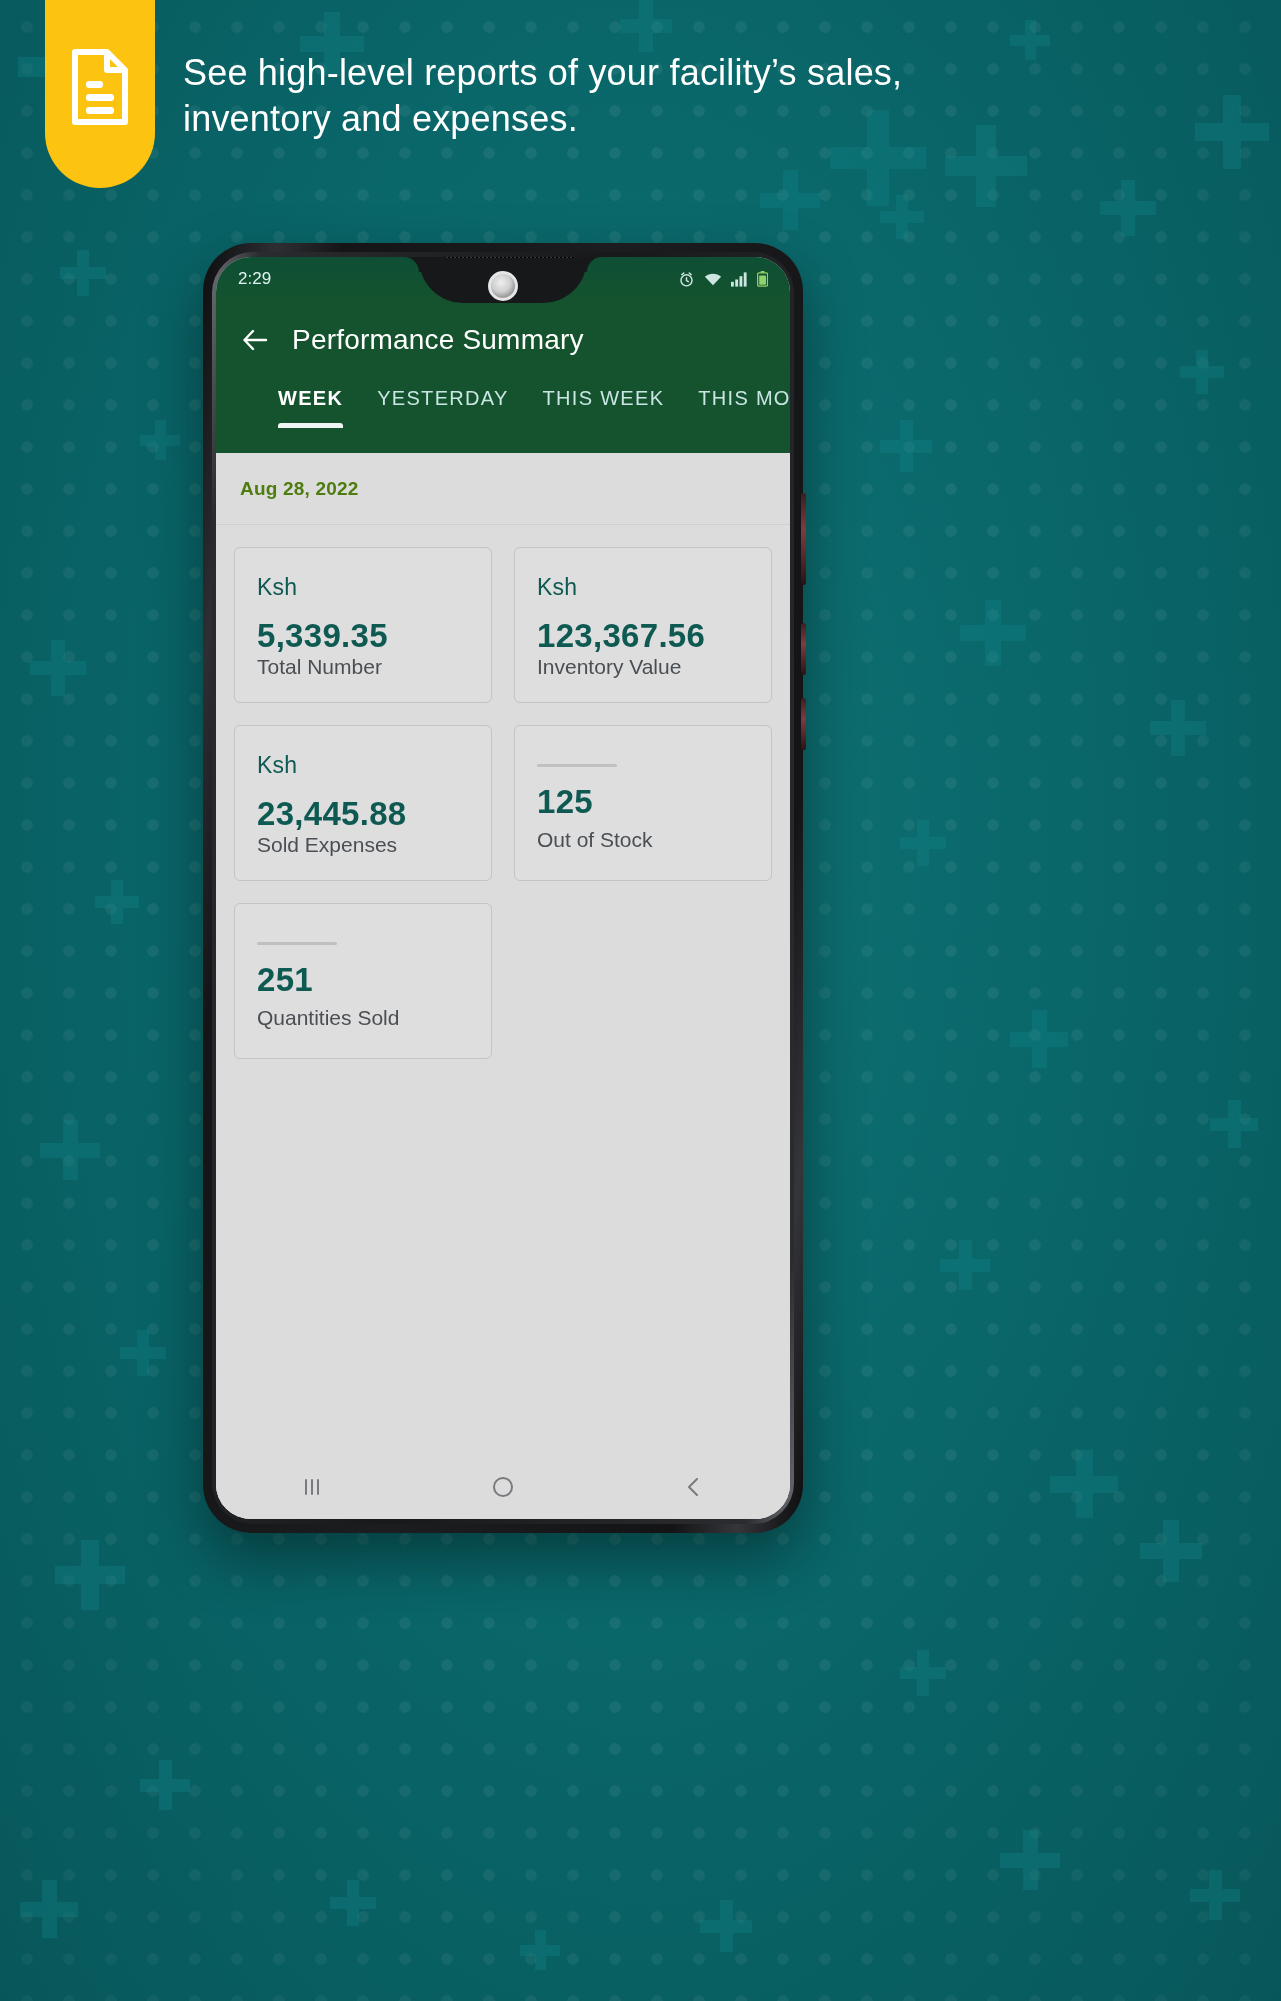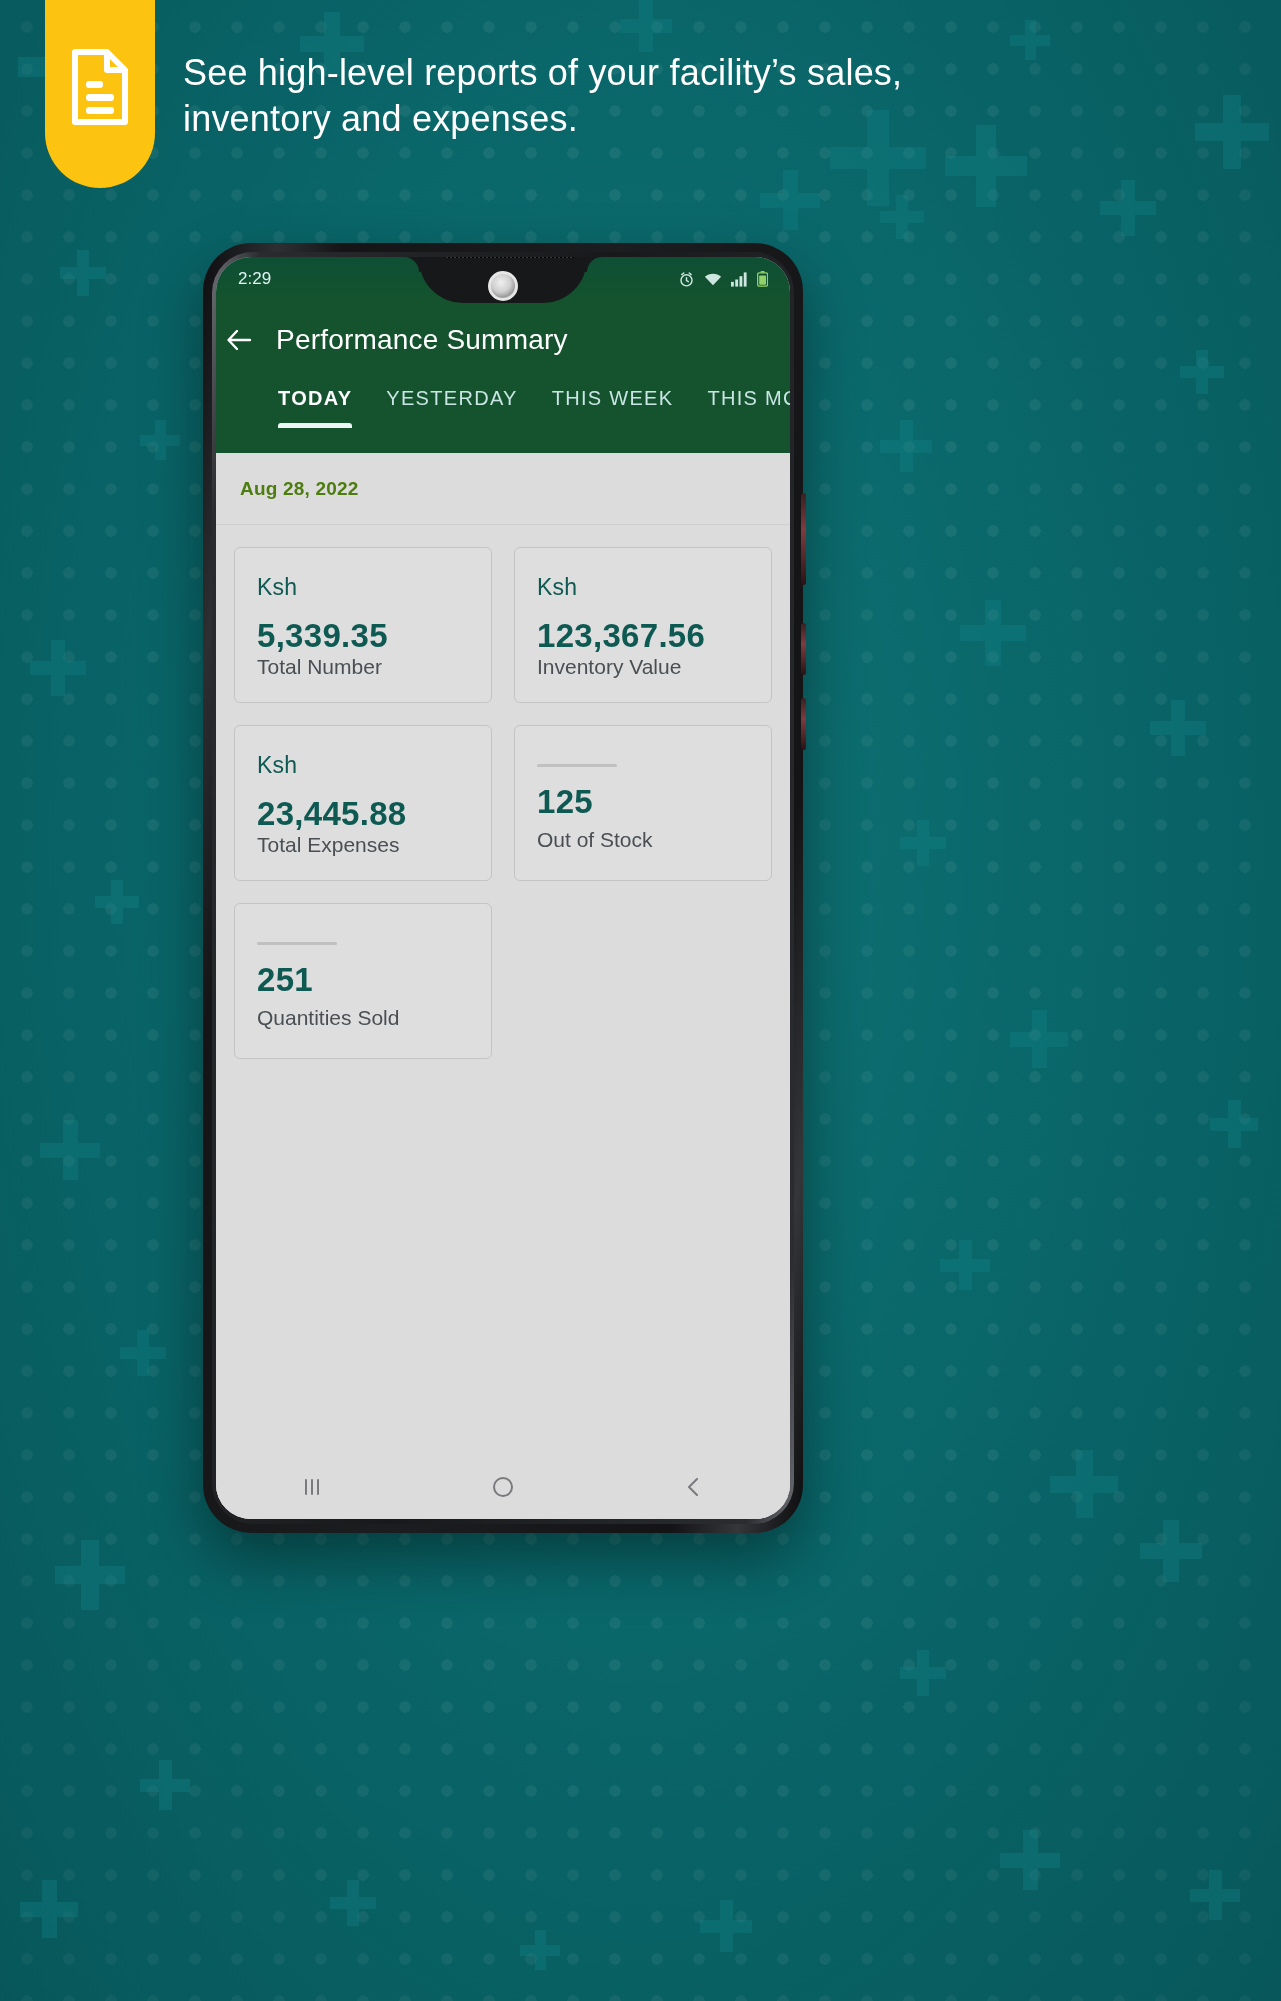--- a/index.html
+++ b/index.html
@@ -86,21 +86,21 @@
   .notch::after { right:-30px; box-shadow:-15px -15px 0 0 #17181a; }
   .cam { position:absolute; left:50%; transform:translateX(-50%); top:14px;
          width:30px; height:30px; border-radius:50%;
          background:radial-gradient(circle at 42% 36%, #efefef 0%, #cfcfcf 45%, #9b9b9b 70%, #d9d9d9 100%);
          border:3px solid #e6e6e6; z-index:4; }
   .speaker { position:absolute; left:50%; transform:translateX(-45%); top:-6px;
              width:132px; height:7px; border-radius:4px;
              background:repeating-linear-gradient(90deg,#000 0 2px,#3a3a3a 2px 4px); z-index:5; }
 
   .titlerow { position:absolute; left:0; right:8px; top:52px; height:62px;
-              display:flex; align-items:center; padding-left:6px; }
+              display:flex; align-items:center; padding-left:22px; }
   .back-arrow { width:34px; height:34px; flex:0 0 34px; }
   .apptitle { color:#ffffff; font-size:28px; margin-left:20px; letter-spacing:0.2px; }
 
   .tabs { position:absolute; left:0; right:0; top:124px; height:72px;
           display:flex; align-items:flex-start; padding-left:62px; gap:34px;
           white-space:nowrap; }
   .tab { color:#c9e5e4; font-size:20px; letter-spacing:1.3px; padding-top:6px; position:relative; }
   .tab.active { color:#ffffff; font-weight:bold; }
   .tab.active::after{ content:""; position:absolute; left:0; right:0; bottom:-18px;
                       height:5px; background:#eef6f5; border-radius:3px 3px 0 0; }
@@ -327,21 +327,21 @@
       <div class="cam"></div>
 
       <div class="titlerow">
         <svg class="back-arrow" viewBox="0 0 34 34">
           <path d="M28 17H7M15 8 6.5 17l8.5 9" fill="none" stroke="#ffffff" stroke-width="2.4" stroke-linecap="round" stroke-linejoin="round"></path>
         </svg>
         <div class="apptitle">Performance Summary</div>
       </div>
 
       <div class="tabs">
-        <div class="tab active">TODAY</div>
+        <div class="tab active">WEEK</div>
         <div class="tab">YESTERDAY</div>
         <div class="tab">THIS WEEK</div>
         <div class="tab">THIS MONTH</div>
 
       </div>
     </div>
 
     <div class="content">
       <div class="datebar">
         <span>Aug 28, 2022</span>
@@ -357,21 +357,21 @@
 
         <div class="card">
           <div class="cur">Ksh</div>
           <div class="val">123,367.56</div>
           <div class="lbl">Inventory Value</div>
         </div>
 
         <div class="card">
           <div class="cur">Ksh</div>
           <div class="val">23,445.88</div>
-          <div class="lbl">Total Expenses</div>
+          <div class="lbl">Sold Expenses</div>
         </div>
 
         <div class="card">
           <div class="ph"></div>
           <div class="val">125</div>
           <div class="lbl">Out of Stock</div>
         </div>
 
 
         <div class="card">

